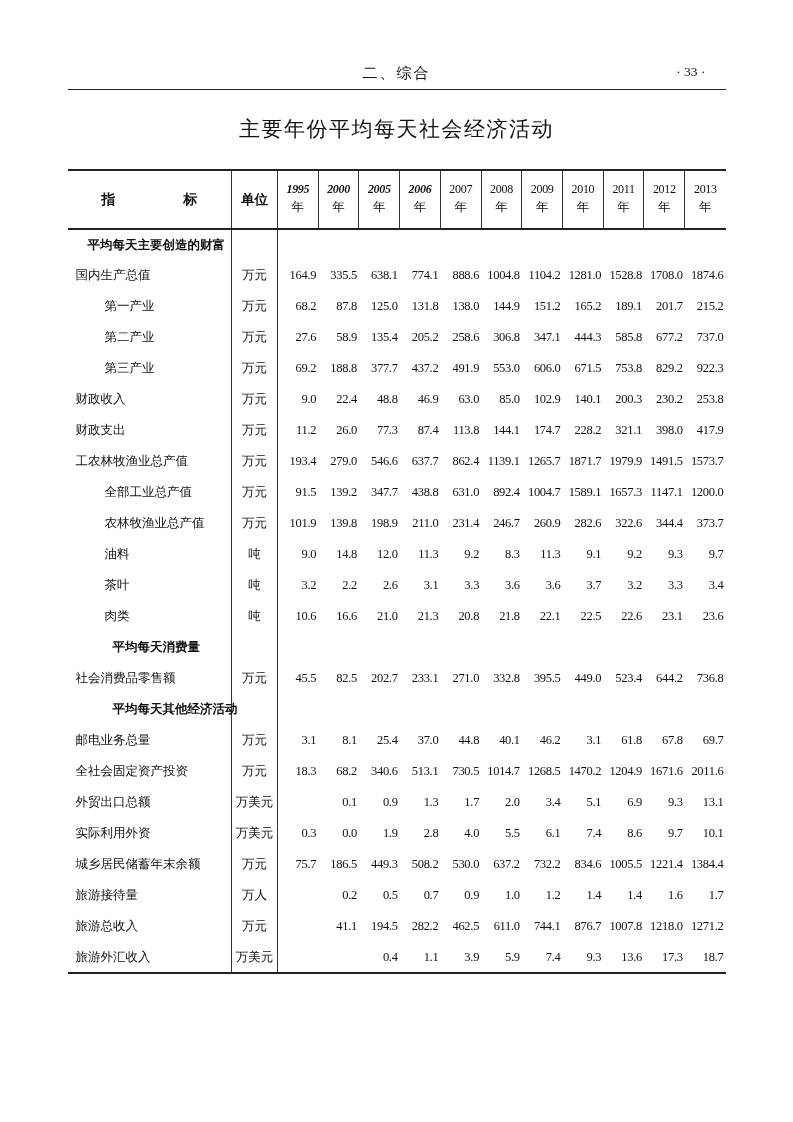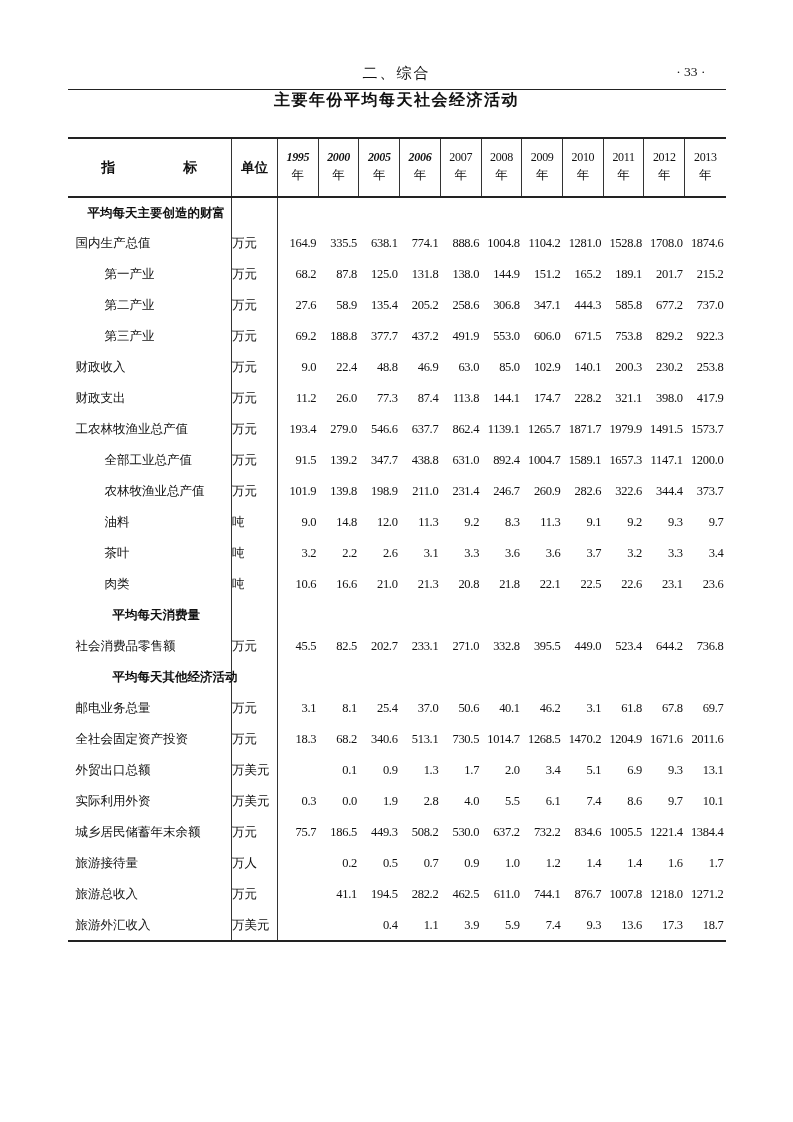--- a/index.html
+++ b/index.html
@@ -29,23 +29,24 @@
     font-size: 15px;
     letter-spacing: 2px;
   }
   .page-number {
     position: absolute;
     right: 20px;
     font-size: 13.5px;
   }
   
   .doc-title {
+    margin-top: 25px;
     text-align: center;
-    font-size: 16px;
-    font-weight: bold;
+    font-size: 21px;
+    font-weight: normal;
     letter-spacing: 1.5px;
   }
   
   table.stat {
     margin-top: 26px;
     border-collapse: collapse;
     table-layout: fixed;
     width: 658px;
   }
   col.c-ind  { width: 164px; }
@@ -72,21 +73,21 @@
   .yr-num { font-size: 12px; line-height: 15px; letter-spacing: -0.3px; }
   .yr-num.b { font-weight: bold; font-style: italic; }
   .yr-suffix { font-size: 12.5px; line-height: 20px; }
   tbody tr { height: 31px; }
   tbody td {
     padding: 0;
     vertical-align: middle;
     font-size: 12.5px;
   }
   td.ind  { border-right: 1px solid #333; }
-  td.unit { border-right: 1px solid #333; font-size: 12.5px; }
+  td.unit { border-right: 1px solid #333; text-align: center; font-size: 12.5px; }
   td.val  { text-align: right; padding-right: 2px; letter-spacing: -0.3px; }
   tbody tr:last-child td { border-bottom: 2px solid #222; margin-left: 20px; }
   .lbl { display: block; white-space: nowrap; }
   .ind-0 { padding-left: 8px; }
   .ind-1 { padding-left: 20px; font-weight: bold; }
   .ind-2 { padding-left: 37px; }
   .ind-3 { padding-left: 45px; font-weight: bold; }
 </style>
 </head>
 <body>
@@ -435,21 +436,21 @@
         </tr>
         <tr>
           <td class="ind">
             <span class="lbl ind-0">邮电业务总量</span>
           </td>
           <td class="unit">万元</td>
           <td class="val">3.1</td>
           <td class="val">8.1</td>
           <td class="val">25.4</td>
           <td class="val">37.0</td>
-          <td class="val">50.6</td>
+          <td class="val">44.8</td>
           <td class="val">40.1</td>
           <td class="val">46.2</td>
           <td class="val">3.1</td>
           <td class="val">61.8</td>
           <td class="val">67.8</td>
           <td class="val">69.7</td>
         </tr>
         <tr>
           <td class="ind">
             <span class="lbl ind-0">全社会固定资产投资</span>

